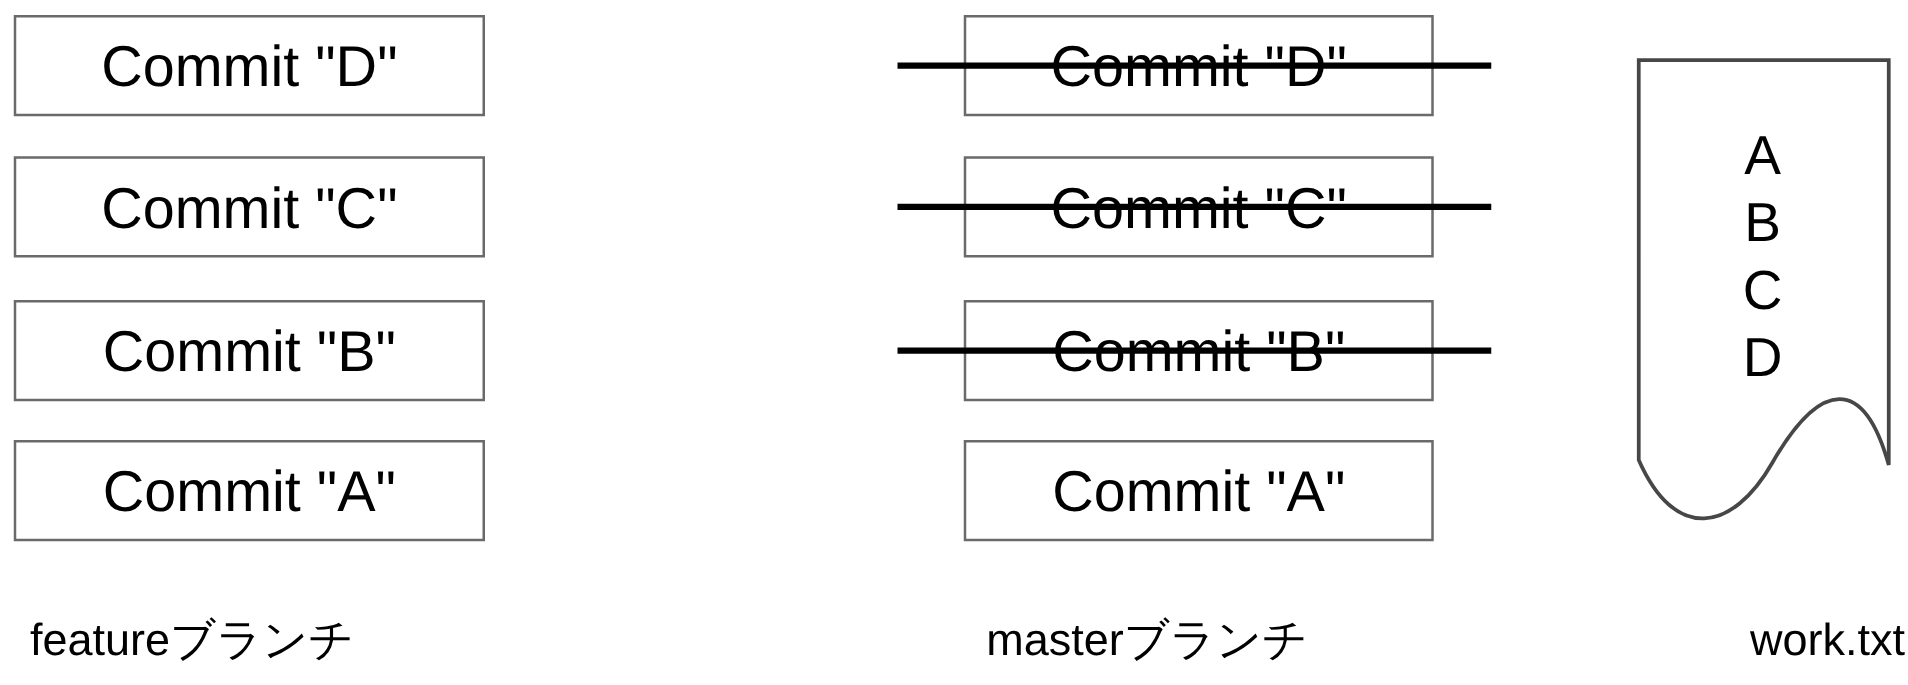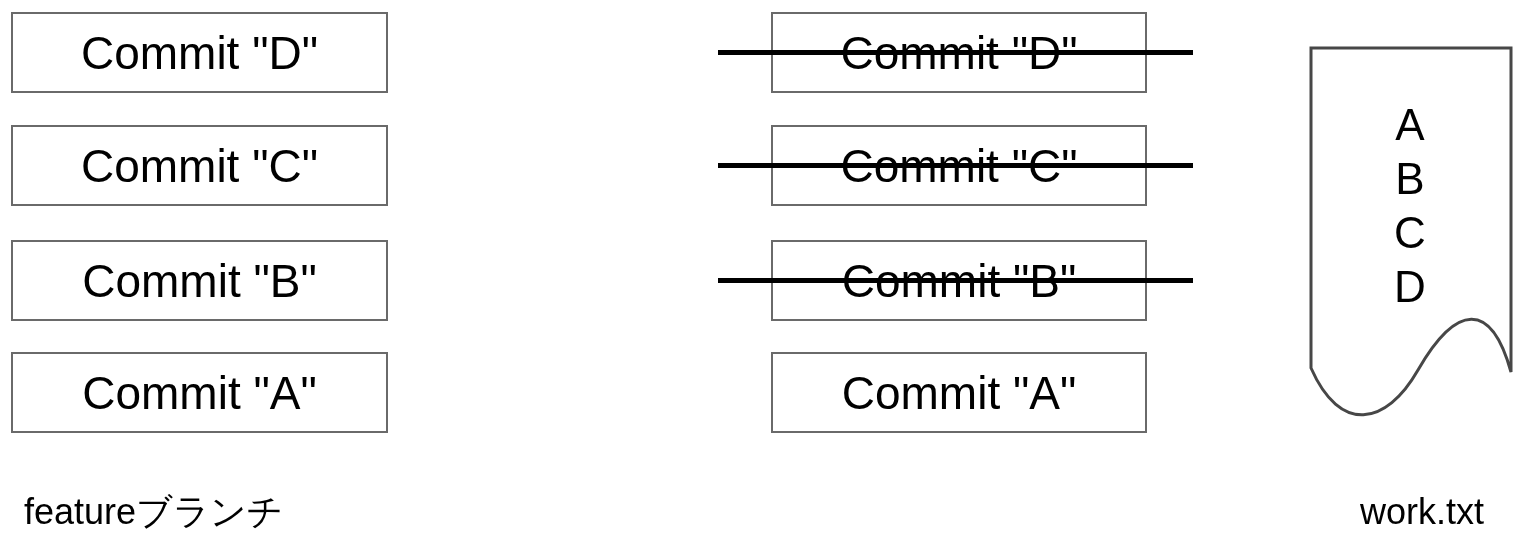--- a/index.html
+++ b/index.html
@@ -56,21 +56,21 @@
   
   .col-label {
     position: absolute;
     top: 486px;
     font-size: 36px;
     line-height: 52px;
     white-space: nowrap;
   }
   .label-feature { left: 24px; }
   .label-master  { left: 789px; }
-  .label-work    { left: 1360px; }
+  .label-work    { left: 1400px; }
 </style>
 </head>
 <body>
 
 <div class="diagram">
 
   <div class="commit-slot col-feature row-0">
     <div class="commit-box">
       <span>Commit "D"</span>
     </div>
@@ -123,15 +123,16 @@
     </svg>
     <div class="doc-lines">
       <div>A</div>
       <div>B</div>
       <div>C</div>
       <div>D</div>
     </div>
   </div>
 
   <div class="col-label label-feature">featureブランチ</div>
+  <div class="col-label label-master">masterブランチ</div>
   <div class="col-label label-work">work.txt</div>
 
 </div>
 
 </body></html>

